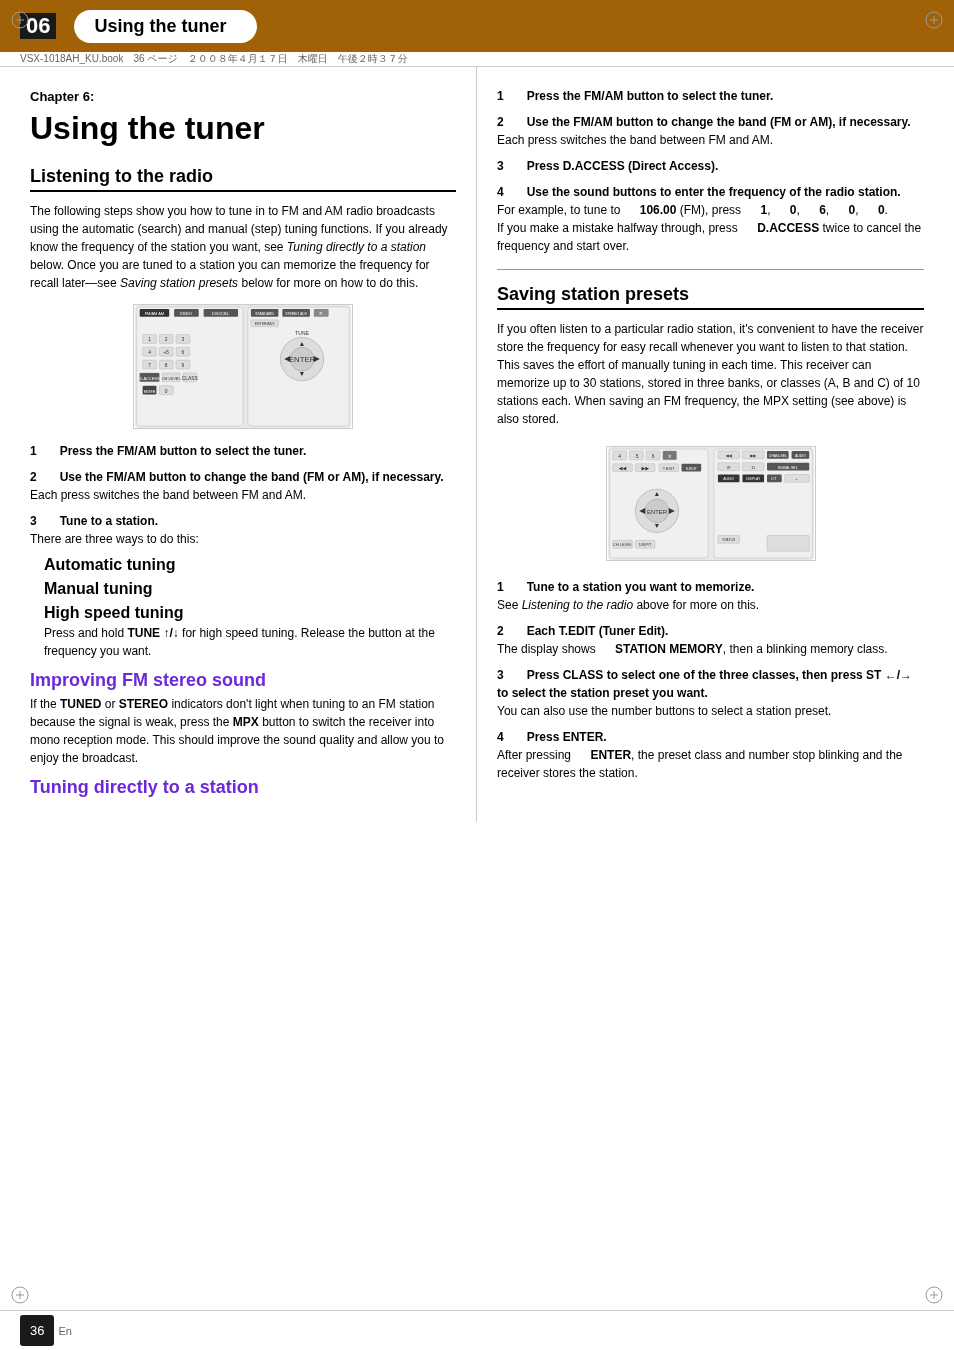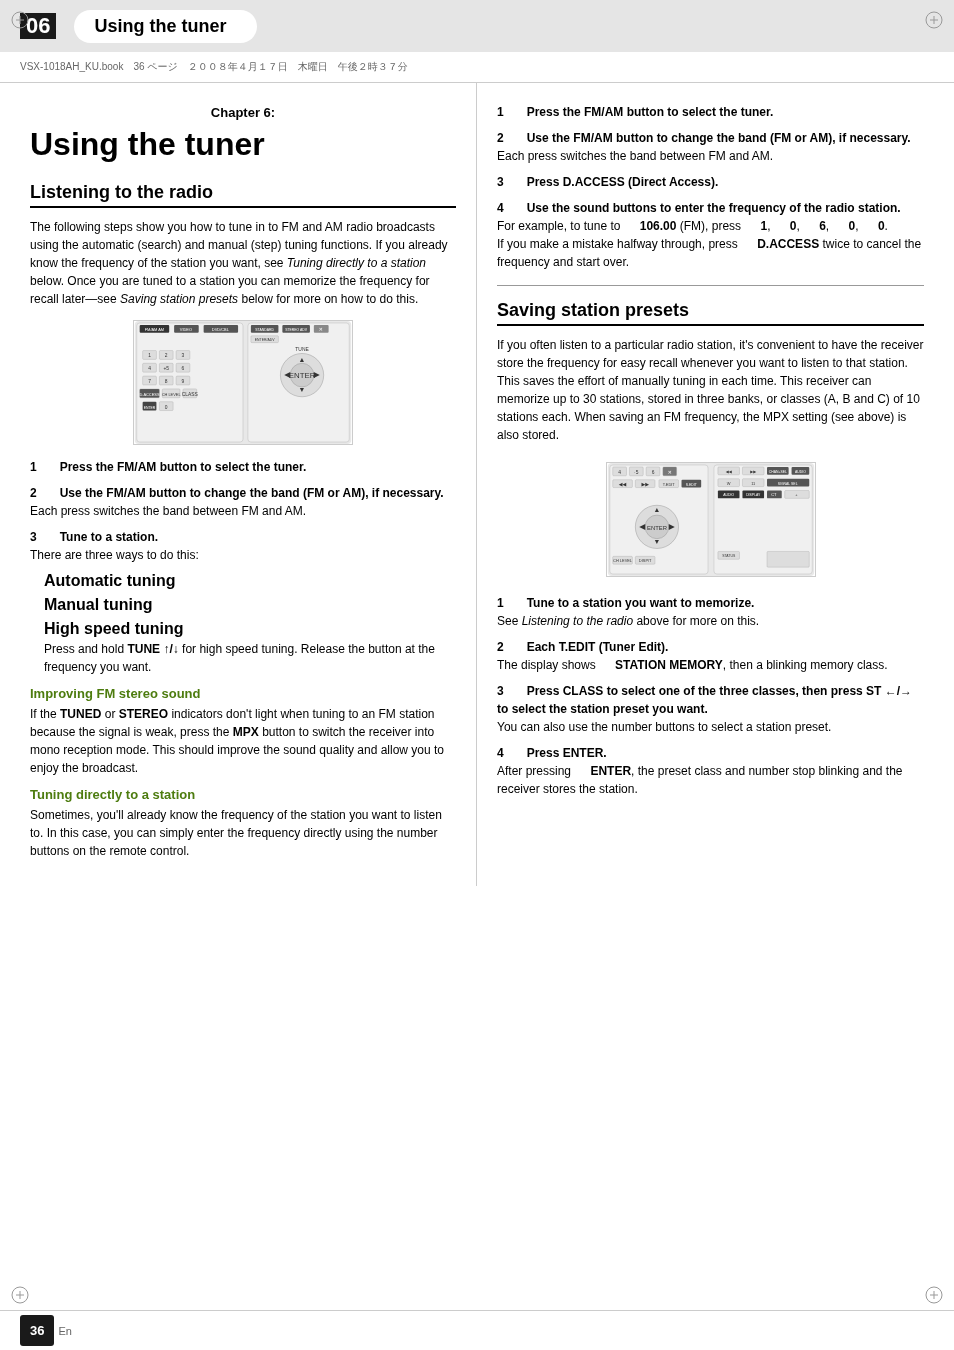--- a/index.html
+++ b/index.html
@@ -8,21 +8,21 @@
       background: #fff;
       width: 954px;
       min-height: 1350px;
       position: relative;
       font-size: 13px;
       color: #000;
     }
 
     
     .header-bar {
-      background: #e5e5e5;
+      background: #a16207;
       height: 52px;
       display: flex;
       align-items: center;
       padding: 0 20px;
     }
     .chapter-number {
       background: #1a1a1a;
       color: #fff;
       font-size: 22px;
       font-weight: bold;
@@ -39,21 +39,21 @@
     .header-title {
       font-size: 18px;
       font-weight: bold;
       color: #000;
     }
 
     
     .file-path {
       font-size: 10px;
       color: #666;
-      padding: 8px 20px;
+      padding: 0 20px;
       border-bottom: 1px solid #ccc;
     }
 
     
     .main-content {
       display: flex;
       padding: 0;
     }
 
     .left-col {
@@ -66,44 +66,43 @@
       width: 50%;
       padding: 20px 30px 20px 20px;
     }
 
     
     .chapter-label {
       font-size: 13px;
       font-weight: bold;
       color: #000;
       margin-bottom: 4px;
-      text-align: center;
     }
     .chapter-main-title {
       font-size: 32px;
       font-weight: bold;
       color: #000;
       margin-bottom: 20px;
       line-height: 1.1;
     }
 
     
     .section-title {
       font-size: 18px;
       font-weight: bold;
       color: #000;
       border-bottom: 2px solid #000;
       padding-bottom: 3px;
       margin-bottom: 10px;
     }
 
     .subsection-title {
-      font-size: 13px;
-      font-weight: bold;
-      color: #4d7c0f;
+      font-size: 18px;
+      font-weight: bold;
+      color: #6d28d9;
       margin-bottom: 4px;
       margin-top: 10px;
     }
 
     .sub-subsection-title {
       font-size: 16px;
       font-weight: bold;
       color: #000;
       margin-top: 6px;
       margin-bottom: 2px;
@@ -162,21 +161,21 @@
       height: 40px;
       display: flex;
       align-items: center;
       padding: 0 20px;
       border-top: 1px solid #ccc;
     }
     .page-number {
       background: #1a1a1a;
       color: #fff;
       font-size: 13px;
-      font-weight: bold;
+      font-weight: normal;
       padding: 8px 10px;
       border-radius: 3px;
     }
     .page-lang {
       font-size: 11px;
       color: #666;
       margin-left: 4px;
     }
 
     
@@ -308,21 +307,20 @@
       <div class="sub-subsection-title">Manual tuning</div>
 
       <div class="sub-subsection-title">High speed tuning</div>
       <p>Press and hold <strong>TUNE ↑/↓</strong> for high speed tuning. Release the button at the frequency you want.</p>
     </div>
 
     <div class="subsection-title">Improving FM stereo sound</div>
     <p>If the <strong>TUNED</strong> or <strong>STEREO</strong> indicators don't light when tuning to an FM station because the signal is weak, press the <strong>MPX</strong> button to switch the receiver into mono reception mode. This should improve the sound quality and allow you to enjoy the broadcast.</p>
 
     <div class="subsection-title">Tuning directly to a station</div>
-    <p>Sometimes, you'll already know the frequency of the station you want to listen to. In this case, you can simply enter the frequency directly using the number buttons on the remote control.</p>
 
   </div>
 
   <div class="right-col">
 
     <div style="margin-bottom: 12px;">
       <div class="step">
         <span class="step-num">1&nbsp;</span>
         <span class="step-text"><strong>Press the FM/AM button to select the tuner.</strong></span>
       </div>

